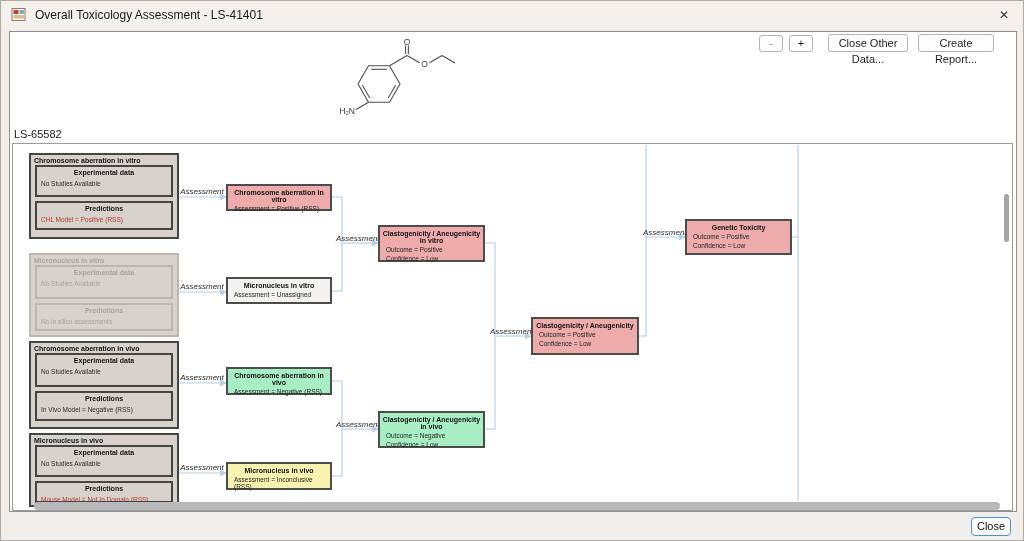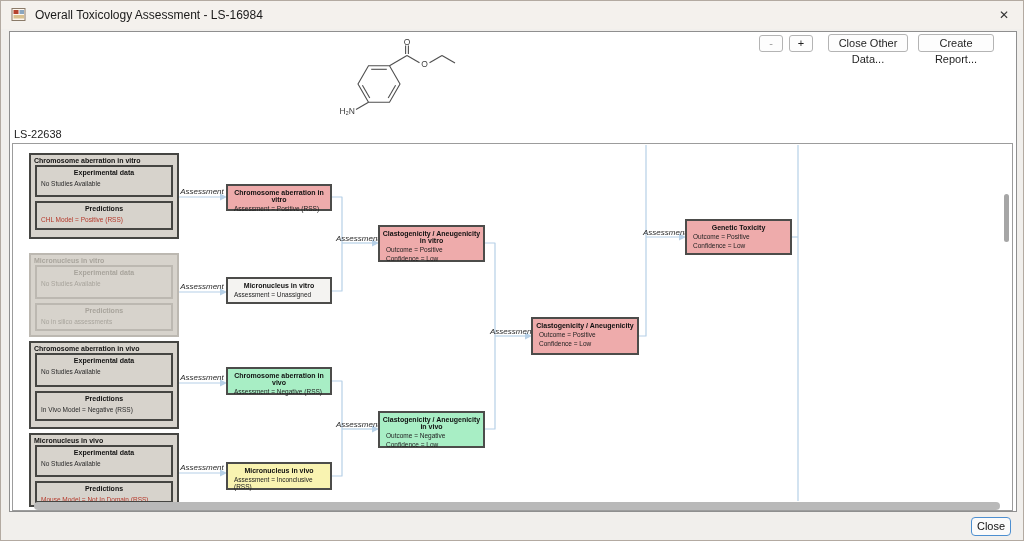--- a/index.html
+++ b/index.html
@@ -60,21 +60,21 @@
 
 <div id="win">
 
   <div class="titlebar">
     <svg class="app-icon" viewBox="0 0 16 15">
       <rect x="1" y="1.5" width="13" height="12" fill="#fdf6ee" stroke="#8a7a68" stroke-width="1"></rect>
       <rect x="2.5" y="3" width="5" height="4" fill="#b5432f"></rect>
       <rect x="8.5" y="3" width="4.5" height="4" fill="#8aa6c0"></rect>
       <rect x="2.5" y="8" width="10.5" height="3.5" fill="#d9c08e"></rect>
     </svg>
-    <span class="title">Overall Toxicology Assessment - LS-16984</span>
+    <span class="title">Overall Toxicology Assessment - LS-41401</span>
     <span class="x">✕</span>
   </div>
 
   <div class="panel"></div>
 
   <div class="btn" id="btn-minus">-</div>
   <div class="btn" id="btn-plus">+</div>
   <div class="btn" id="btn-find">Close Other Data...</div>
   <div class="btn" id="btn-create">Create Report...</div>
 
@@ -96,21 +96,21 @@
       <line x1="110.5" y1="24.8" x2="123" y2="17.5"></line>
       <line x1="123" y1="17.5" x2="136" y2="25"></line>
 
       <line x1="49.5" y1="64.2" x2="37" y2="71.5"></line>
     </g>
     <text x="88" y="6.5" font-size="8.5" fill="#3d3d3d" text-anchor="middle">O</text>
     <text x="105.5" y="28.5" font-size="8.5" fill="#3d3d3d" text-anchor="middle">O</text>
     <text x="36" y="76" font-size="8.5" fill="#3d3d3d" text-anchor="end">H₂N</text>
   </svg>
 
-  <div id="compound-id">LS-22638</div>
+  <div id="compound-id">LS-65582</div>
 
   <div id="tree-border"></div>
 
   <svg id="edges">
     <defs>
       <marker id="arr" viewBox="0 0 6 6" markerWidth="6" markerHeight="6" refX="1" refY="3" orient="auto">
         <path d="M0,0 L6,3 L0,6 Z" fill="#b6d0e7"></path>
       </marker>
     </defs>
     <path class="edge" d="M178,196 H220" marker-end="url(#arr)"></path>

